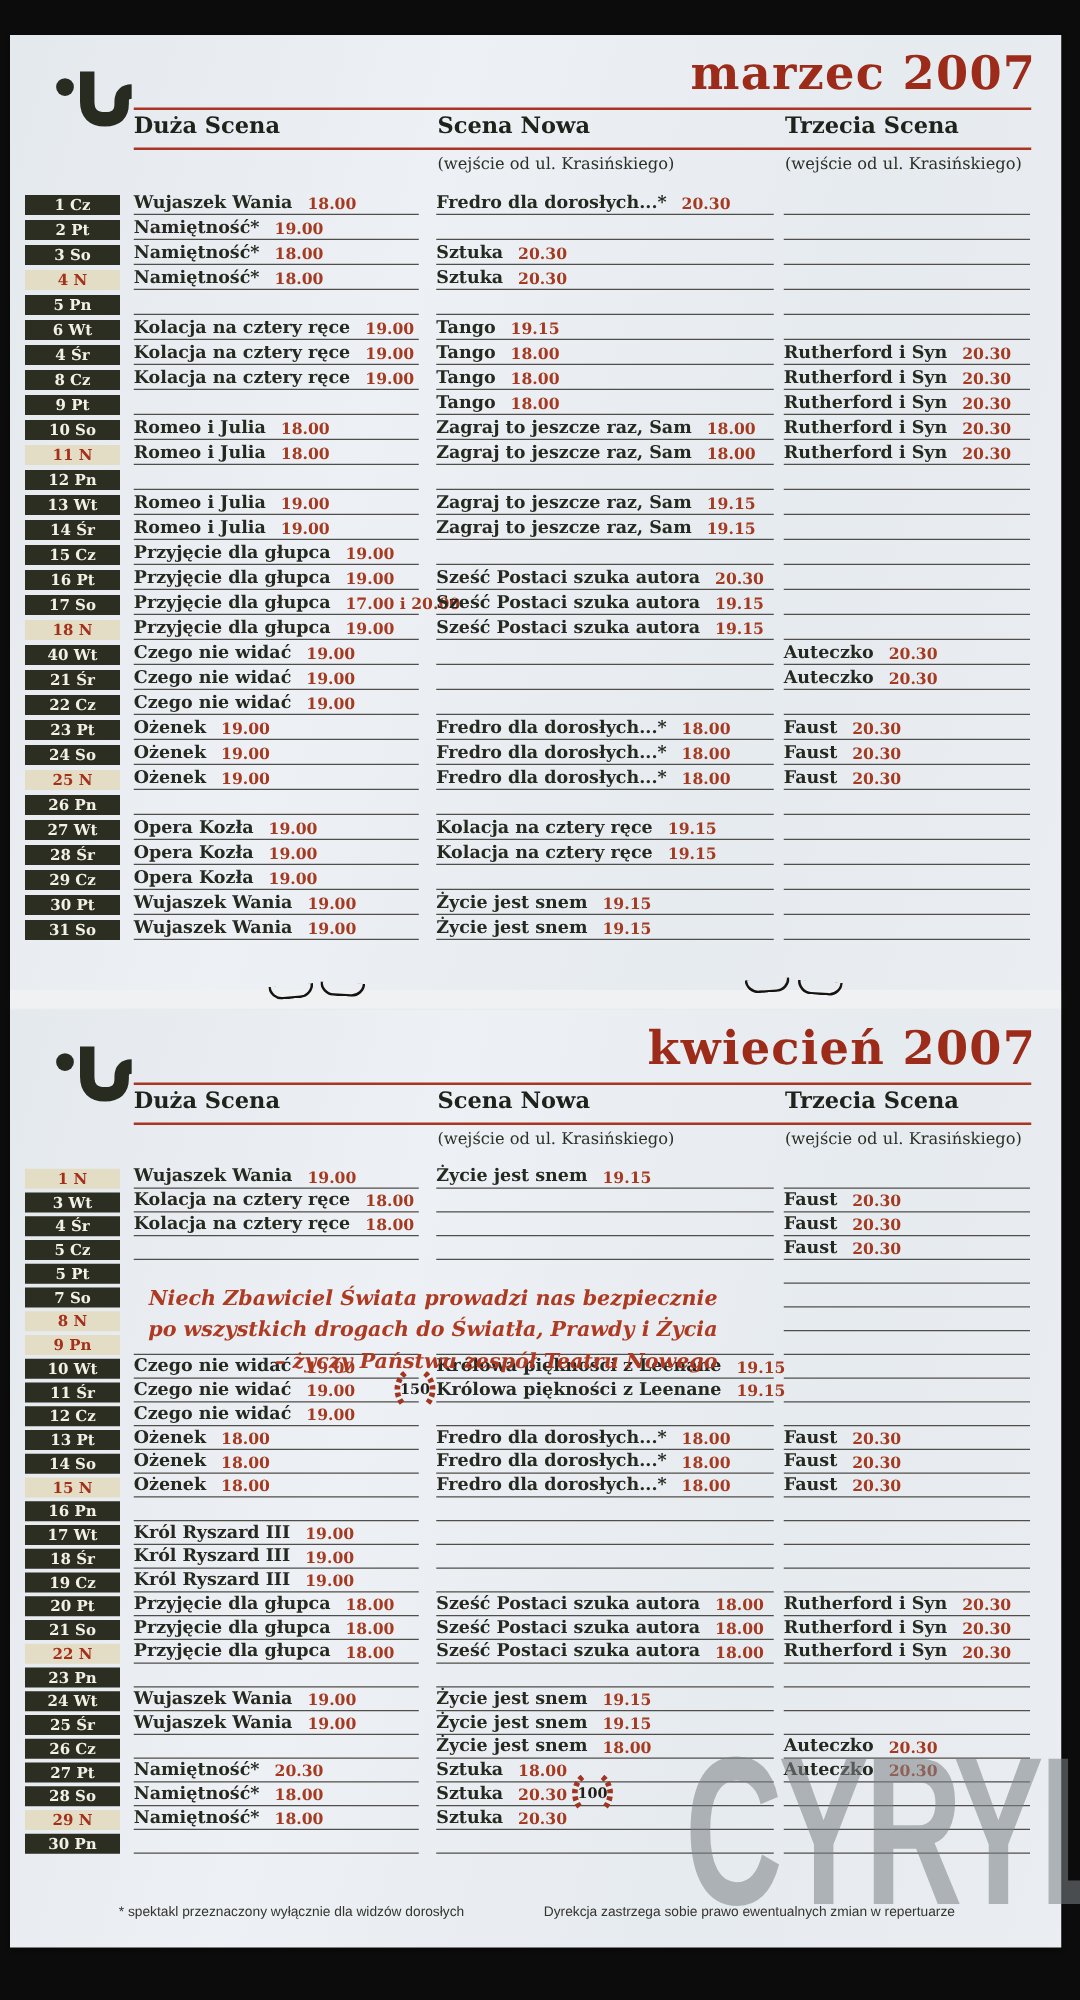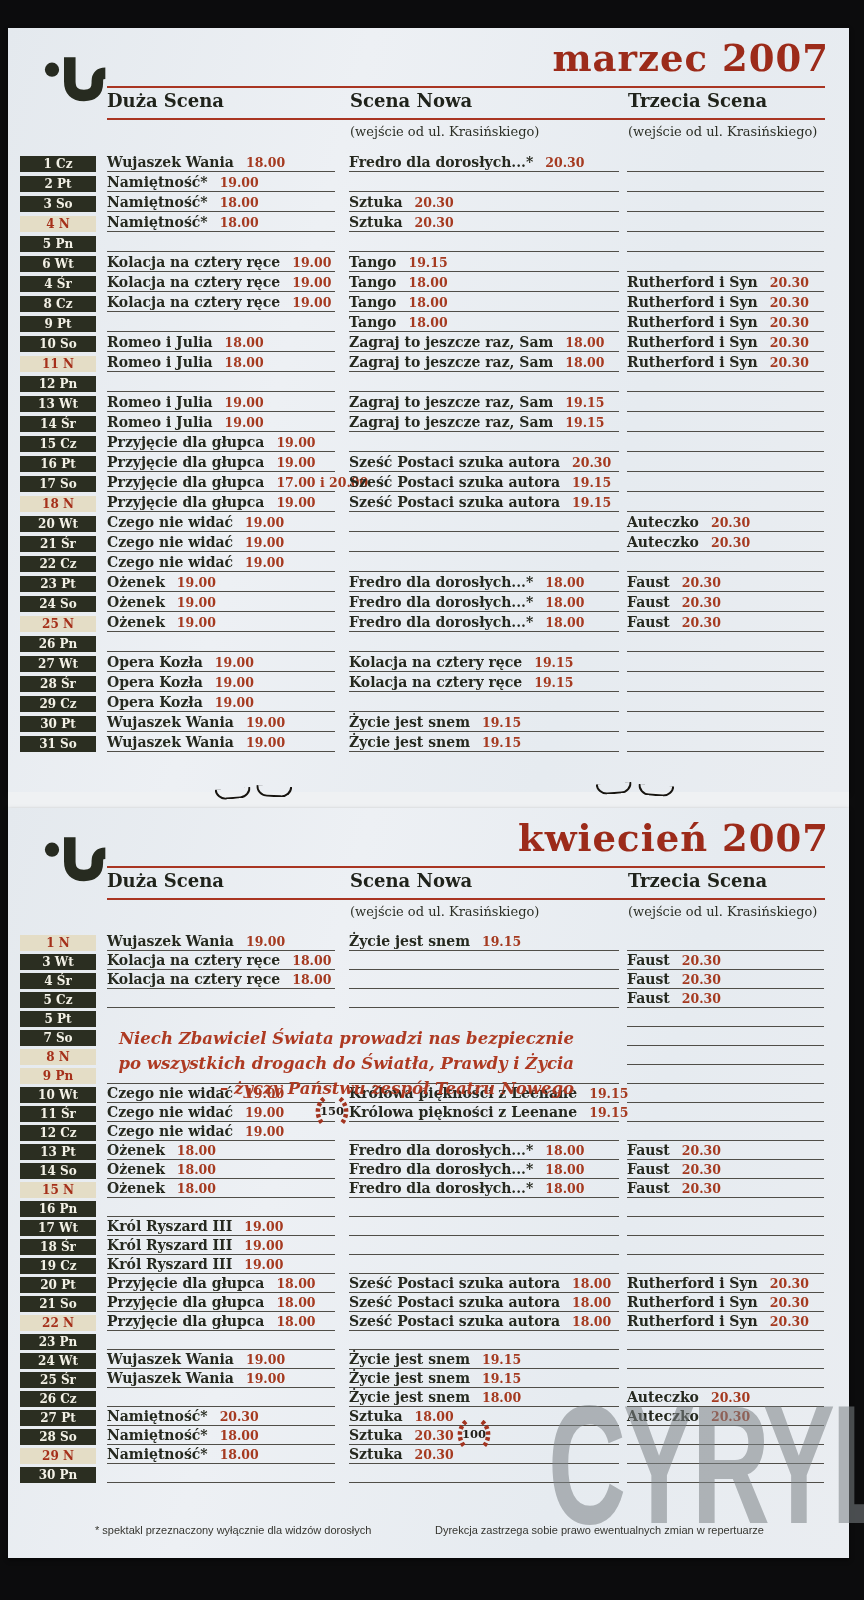--- a/index.html
+++ b/index.html
@@ -281,21 +281,21 @@
             <span class="t">Przyjęcie dla głupca</span>
             <span class="tm">19.00</span>
           </div>
           <div class="cell nowa">
             <span class="t">Sześć Postaci szuka autora</span>
             <span class="tm">19.15</span>
           </div>
           <div class="cell trzecia"></div>
         </div>
         <div class="row">
-          <div class="day">20 Wt</div>
+          <div class="day">40 Wt</div>
           <div class="cell duza">
             <span class="t">Czego nie widać</span>
             <span class="tm">19.00</span>
           </div>
           <div class="cell nowa"></div>
           <div class="cell trzecia">
             <span class="t">Auteczko</span>
             <span class="tm">20.30</span>
           </div>
         </div>

